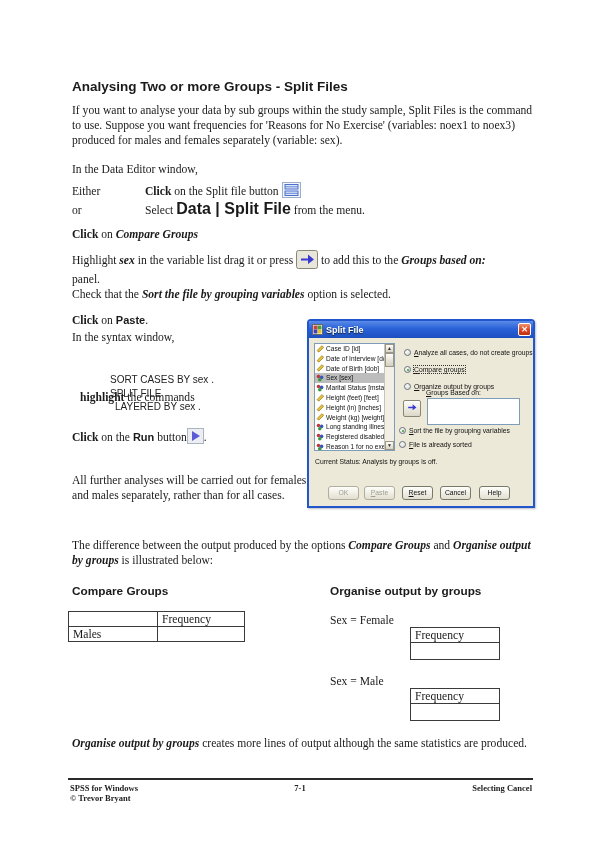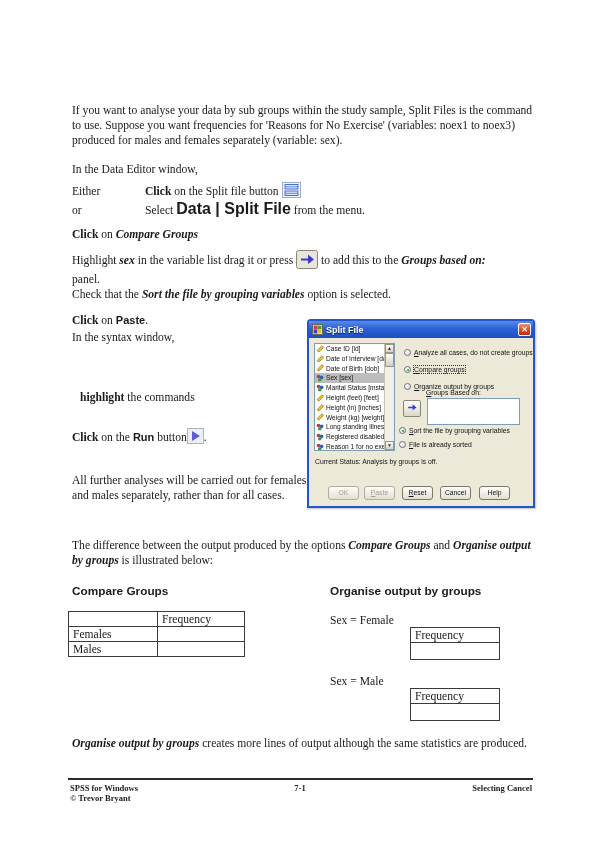--- a/index.html
+++ b/index.html
@@ -59,20 +59,21 @@
           box-sizing:border-box;color:#111;}
   .xp-btn.disabled{color:#a09e90;border-color:#b0ada0;}
   .status-line{position:absolute;left:6px;top:120px;font-size:6.8px;}
   .glabel{position:absolute;left:117px;top:51px;font-size:6.8px;}
 </style>
 </head>
 <body>
 
 <div id="page">
 
+  <div class="abs title">Analysing Two or more Groups - Split Files</div>
 
   <div class="abs body-text intro">If you want to analyse your data by sub groups within the study sample, Split Files is the command to use. Suppose you want frequencies for 'Reasons for No Exercise' (variables: noex1 to noex3) produced for males and females separately (variable: sex).</div>
 
   <div class="abs body-text" style="left:72px;top:162px;">In the Data Editor window,</div>
 
   <div class="abs body-text line" style="left:72px;top:182px;">
     <span style="display:inline-block;width:73px;">Either</span><span class="b">Click</span><span> on the Split file button </span><span class="inline-btn"><svg width="19" height="16" viewBox="0 0 19 16">
           <rect x="0.5" y="0.5" width="18" height="15" fill="#f4f6fa" stroke="#9ab0c8"></rect>
           <rect x="3" y="2.5" width="13" height="4.5" fill="#dce6f6" stroke="#4a6fd0" stroke-width="1"></rect>
           <line x1="3" y1="4.8" x2="16" y2="4.8" stroke="#4a6fd0" stroke-width="0.8"></line>
@@ -100,20 +101,25 @@
   </div>
 
   <div class="abs body-text line" style="left:72px;top:313px;">
     <span class="b">Click</span><span> on </span><span class="b sans" style="font-size:11px;">Paste</span><span>.</span>
   </div>
   <div class="abs body-text" style="left:72px;top:330px;">In the syntax window,</div>
   <div class="abs body-text line" style="left:80px;top:346px;margin-top:44px;">
     <span class="b">highlight</span><span> the commands</span>
   </div>
 
+  <div class="abs code" style="left:110px;top:373px;">
+    <div>SORT CASES BY sex .</div>
+    <div>SPLIT FILE</div>
+    <div style="padding-left:5px;">LAYERED BY sex .</div>
+  </div>
 
   <div class="abs body-text line" style="left:72px;top:428px;">
     <span class="b">Click</span><span> on the </span><span class="b sans" style="font-size:11px;">Run</span><span> button</span><span class="inline-btn"><svg width="17" height="16" viewBox="0 0 17 16">
           <rect x="0.5" y="0.5" width="16" height="15" fill="#eceef2" stroke="#aab4c4"></rect>
           <path d="M5 3 L13 8 L5 13 Z" fill="#5b5bd6"></path>
         </svg></span><span>.</span>
   </div>
 
   <div class="abs dialog">
     <div class="titlebar">
@@ -262,24 +268,20 @@
   <div class="abs heading2" style="left:72px;top:584px;">Compare Groups</div>
   <div class="abs heading2" style="left:330px;top:584px;">Organise output by groups</div>
 
   <table class="abs" style="left:68px;top:611px;">
     <tbody>
         <tr>
       <td style="width:80px;"></td>
       <td style="width:78px;">Frequency</td>
     </tr>
     <tr>
-      <td>Females</td>
-      <td></td>
-    </tr>
-    <tr>
       <td>Males</td>
       <td></td>
     </tr>
   </tbody>
     </table>
 
   <div class="abs body-text" style="left:330px;top:613px;">Sex = Female</div>
   <table class="abs" style="left:410px;top:627px;">
     <tbody>
         <tr>

